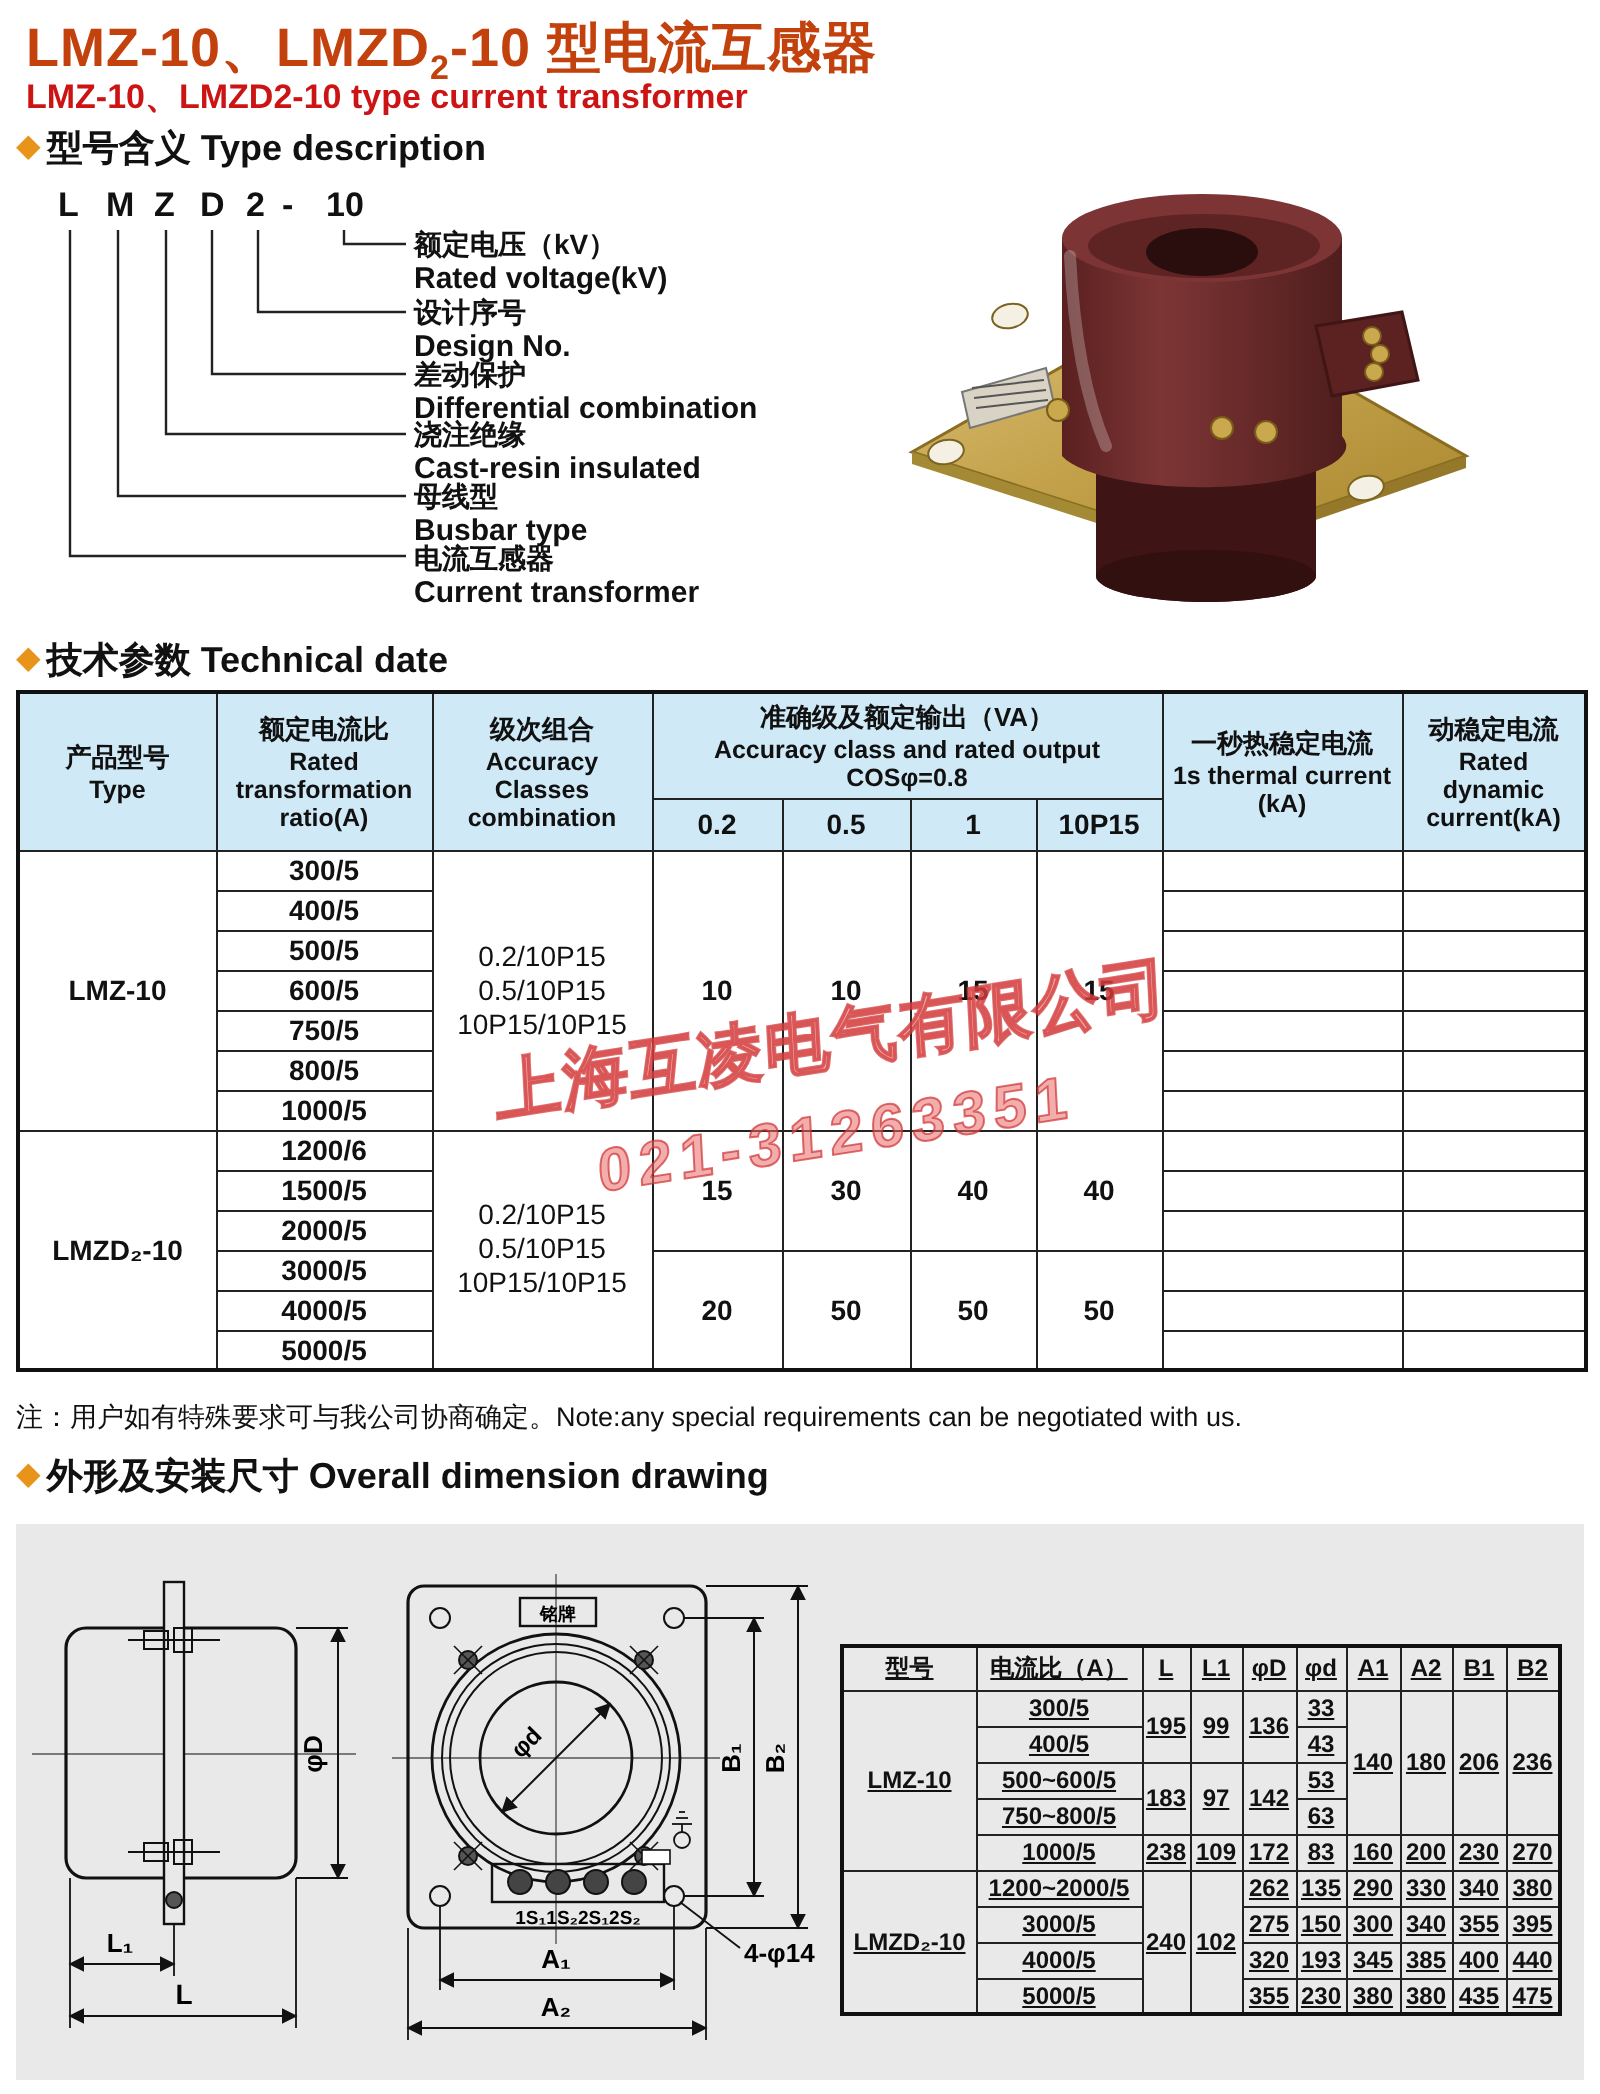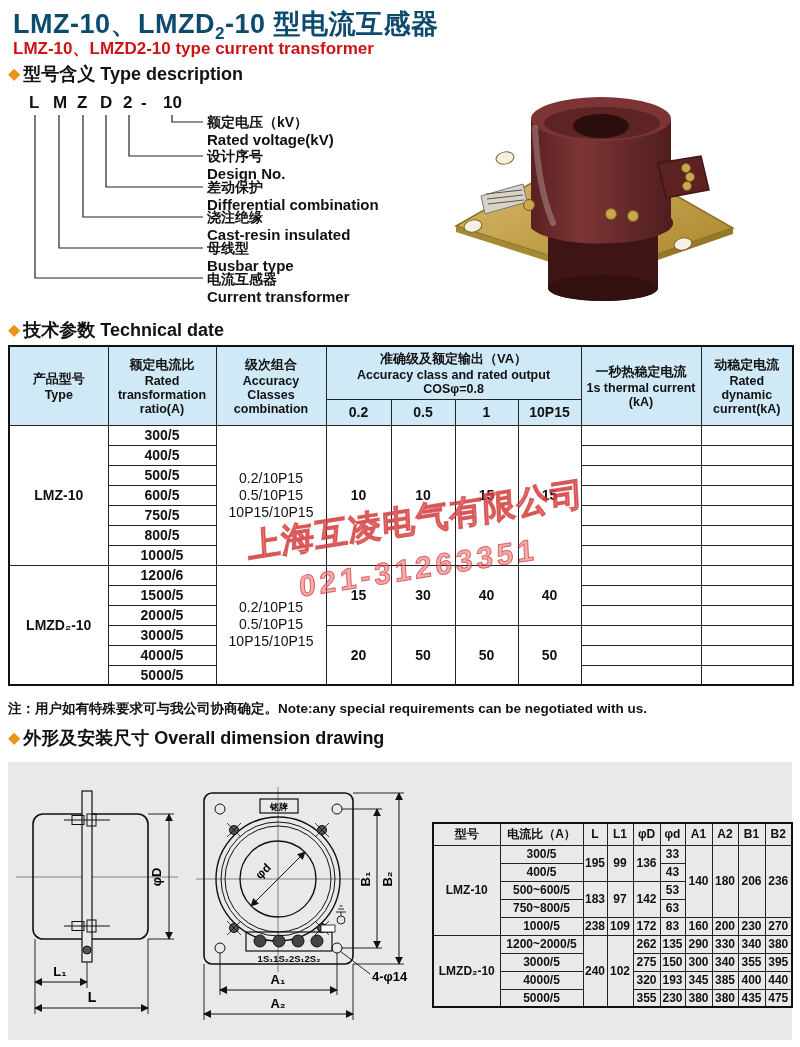--- a/index.html
+++ b/index.html
@@ -1,20 +1,20 @@
 <!DOCTYPE html>
 <html><head>
 <meta charset="utf-8">
 <style>
   html,body{margin:0;padding:0;}
   body{width:800px;height:1047px;background:#fff;position:relative;overflow:hidden;
        font-family:"Liberation Sans","DejaVu Sans",sans-serif;color:#111;}
   .abs{position:absolute;}
   
-  .title{left:13px;top:6px;font-size:27px;font-weight:bold;color:#0c4a6e;letter-spacing:.5px;}
+  .title{left:13px;top:6px;font-size:27px;font-weight:bold;color:#c2410c;letter-spacing:.5px;}
   .title sub{font-size:17px;}
   .subtitle{left:13px;top:37px;font-size:17px;font-weight:bold;color:#cc1414;}
   .sechead{font-size:18px;font-weight:bold;color:#111;display:flex;align-items:center;gap:3px;}
   .diamond{color:#e8941a;font-size:16px;line-height:1;}
   
   .diagram{left:0;top:85px;width:440px;height:238px;}
   .dl{position:absolute;top:8px;font-size:17px;font-weight:bold;}
   .lbl{position:absolute;left:207px;font-weight:bold;white-space:nowrap;}
   .lbl.cn{font-size:14px;}
   .lbl.en{font-size:15px;}
@@ -27,24 +27,24 @@
   .tech thead th{background:#cfe9f7;font-weight:bold;}
   .tech .hcn{font-size:13px;}
   .tech .hen{font-size:12.5px;}
   .tech tbody td{font-size:14px;font-weight:bold;background:#fff;}
   .tech tbody tr{height:20px;}
   .tech .row1{height:53px;}
   .tech .row2{height:26px;font-size:14px;}
   .combo div{font-size:14px;font-weight:normal;line-height:17px;}
   .val{font-size:15px;}
   
-  .note{left:8px;top:700px;width:788px;font-size:13.5px;font-weight:bold;}
+  .note{left:8px;top:700px;width:788px;font-size:13.5px;font-weight:normal;}
   
   .panel{left:8px;top:762px;width:784px;height:278px;background:#e9e9e9;}
-  .dim{position:absolute;left:424px;top:60px;width:359px;border:2px solid #111;}
+  .dim{position:absolute;left:412px;top:60px;width:359px;border:2px solid #111;text-decoration:underline;}
   .dim th,.dim td{border:1px solid #222;text-align:center;vertical-align:middle;
                   font-size:12px;font-weight:bold;padding:0;}
   .dim thead tr{height:22px;}
   .dim tbody tr{height:18px;}
   svg text{font-family:"Liberation Sans","DejaVu Sans",sans-serif;}
   
   .wm{left:232px;top:498px;width:370px;text-align:center;z-index:6;pointer-events:none;
       transform:rotate(-9deg) skewX(-6deg);font-weight:bold;
       color:rgba(233,105,105,0.55);-webkit-text-stroke:1px rgba(206,48,48,0.7);}
   .wm .l1{font-size:33px;letter-spacing:1px;white-space:nowrap;}

